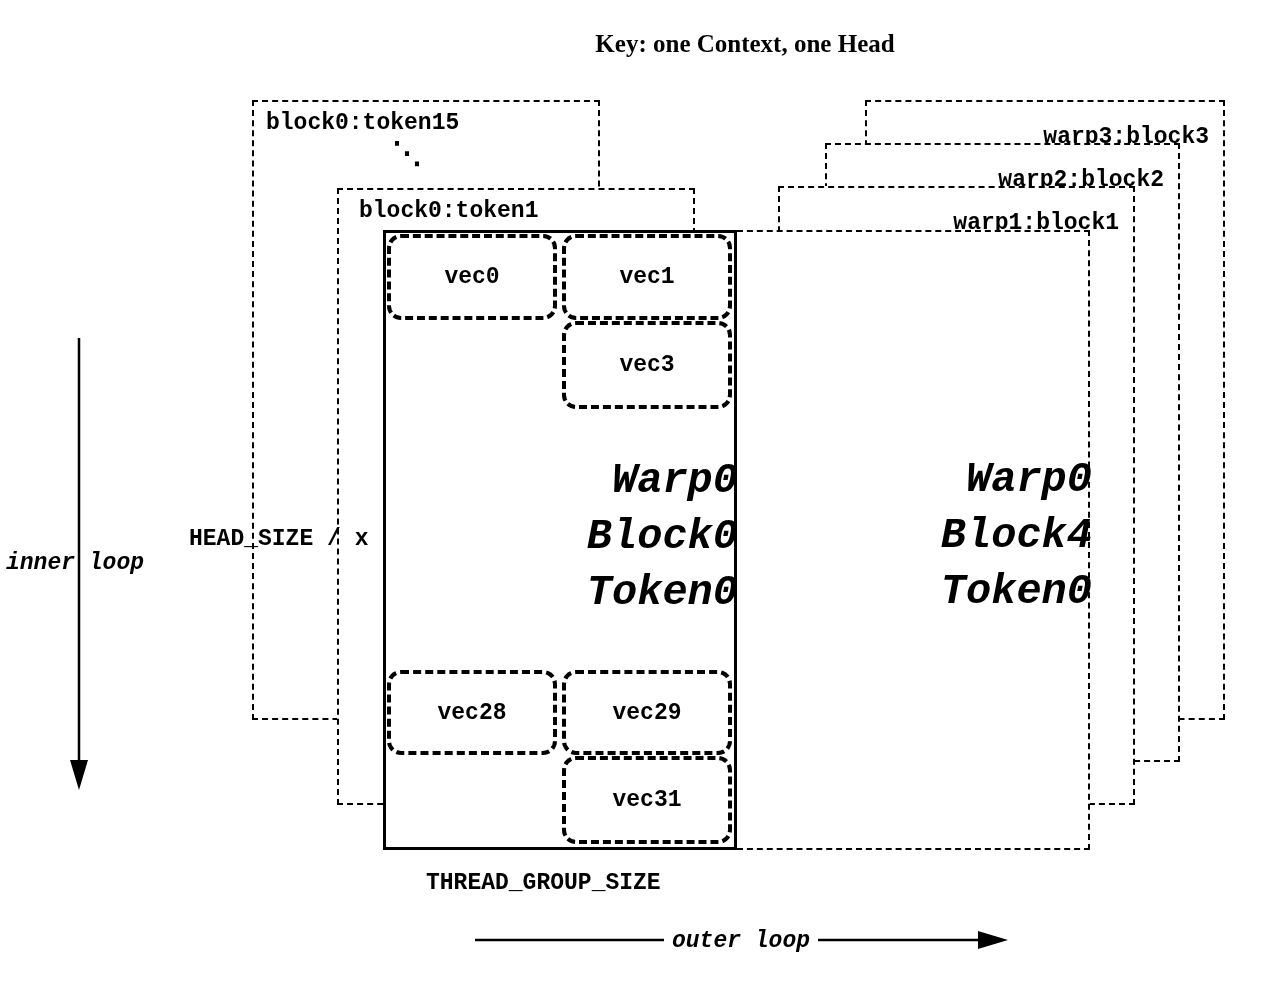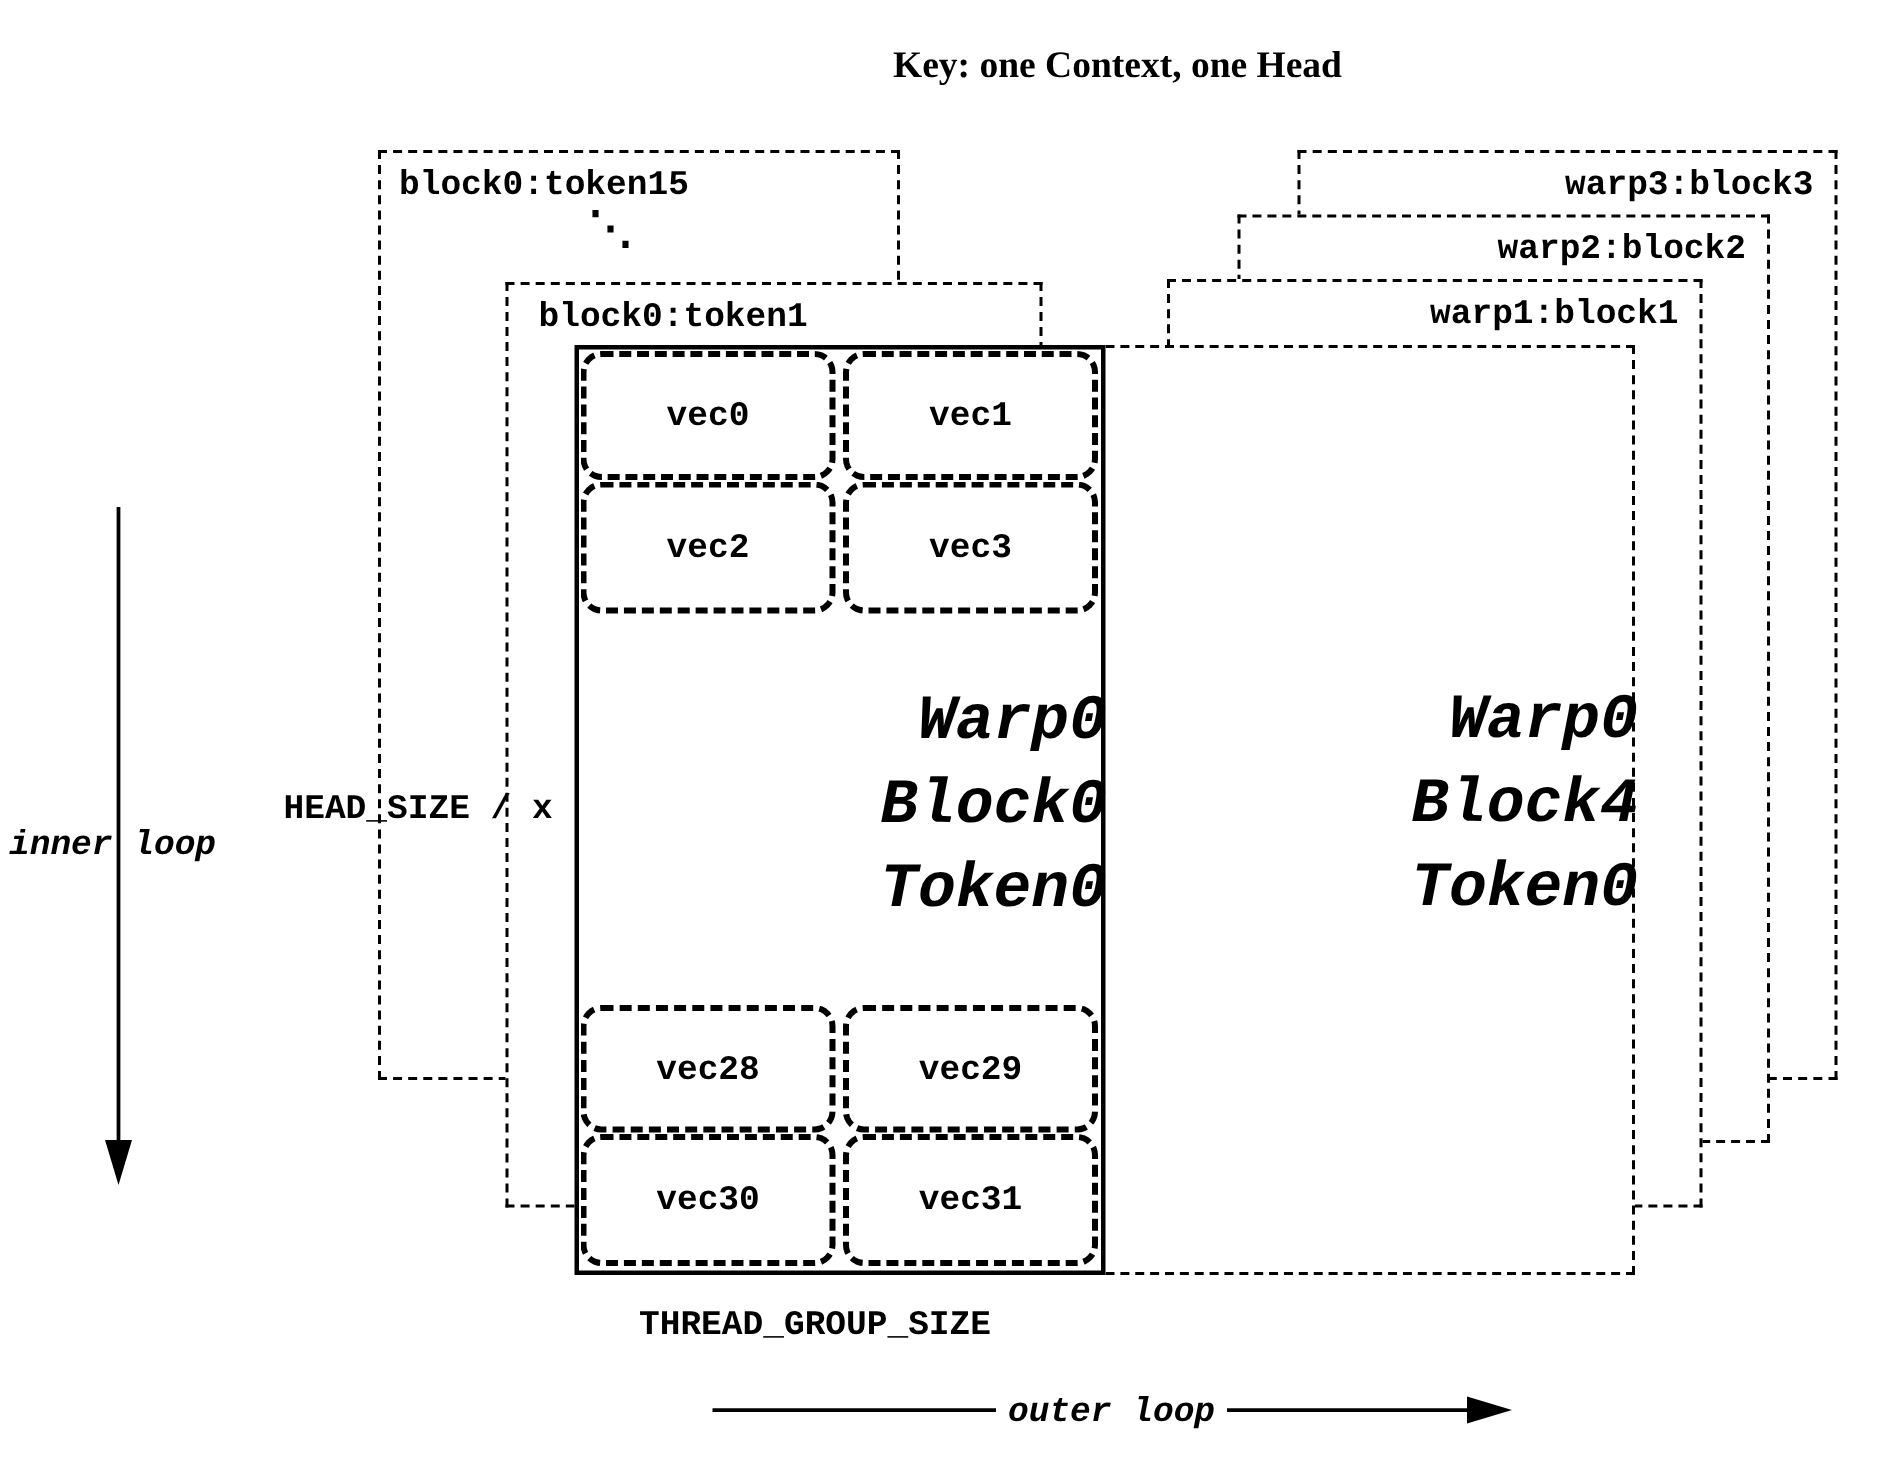--- a/index.html
+++ b/index.html
@@ -7,21 +7,21 @@
   .canvas { position:relative; width:1264px; height:984px; background:#fff; overflow:hidden; }
 
   .title { position:absolute; left:455px; top:30px; width:580px; text-align:center;
            font-size:25px; font-weight:bold;font-family:Liberation Serif, serif; }
 
   .box { position:absolute; background:#fff; }
   .dashed { border:2px dashed #000; }
   .solid  { border:3px solid #000; }
 
   .lbl { position:absolute; font-size:23px; font-weight:bold; white-space:nowrap; }
-  .lbl-right { text-align:left; }
+  .lbl-right { text-align:left;margin-top:14px; }
 
   .dots { position:absolute; font-size:30px; font-weight:bold; line-height:1; }
 
   .vec { position:absolute; border:4px dashed #000; border-radius:14px; background:#fff;
          display:flex; align-items:center; justify-content:center;
          font-size:23px; font-weight:bold; }
 
   .center-lines { position:absolute; left:4px; width:100%; text-align:right; }
   .center-lines .line { font-size:42px; line-height:56px; font-weight:bold; font-style:italic; }
 
@@ -71,41 +71,35 @@
   </div>
 
   <div class="box solid z5" style="left:383px; top:230px; width:354px; height:620px;padding-left:20px;">
 
     <div class="vec" style="left:1px; top:1px; width:170px; height:86px;">
         <span>vec0</span>
       </div>
     <div class="vec" style="left:176px; top:1px; width:170px; height:86px;">
         <span>vec1</span>
       </div>
-    <div class="vec" style="left:1px; top:88px; width:170px; height:88px;">
-        <span>vec2</span>
-      </div>
     <div class="vec" style="left:176px; top:88px; width:170px; height:88px;">
         <span>vec3</span>
       </div>
 
     <div class="center-lines" style="top:220px;">
       <div class="line">Warp0</div>
       <div class="line">Block0</div>
       <div class="line">Token0</div>
     </div>
 
     <div class="vec" style="left:1px; top:437px; width:170px; height:85px;">
         <span>vec28</span>
       </div>
     <div class="vec" style="left:176px; top:437px; width:170px; height:85px;">
         <span>vec29</span>
-      </div>
-    <div class="vec" style="left:1px; top:523px; width:170px; height:88px;">
-        <span>vec30</span>
       </div>
     <div class="vec" style="left:176px; top:523px; width:170px; height:88px;">
         <span>vec31</span>
       </div>
   </div>
 
   <svg class="arrow" style="left:58px; top:334px;" width="42" height="462">
     <line x1="21" y1="4" x2="21" y2="428" stroke="#000" stroke-width="2.5"></line>
     <polygon points="21,456 12,426 30,426" fill="#000"></polygon>
   </svg>

